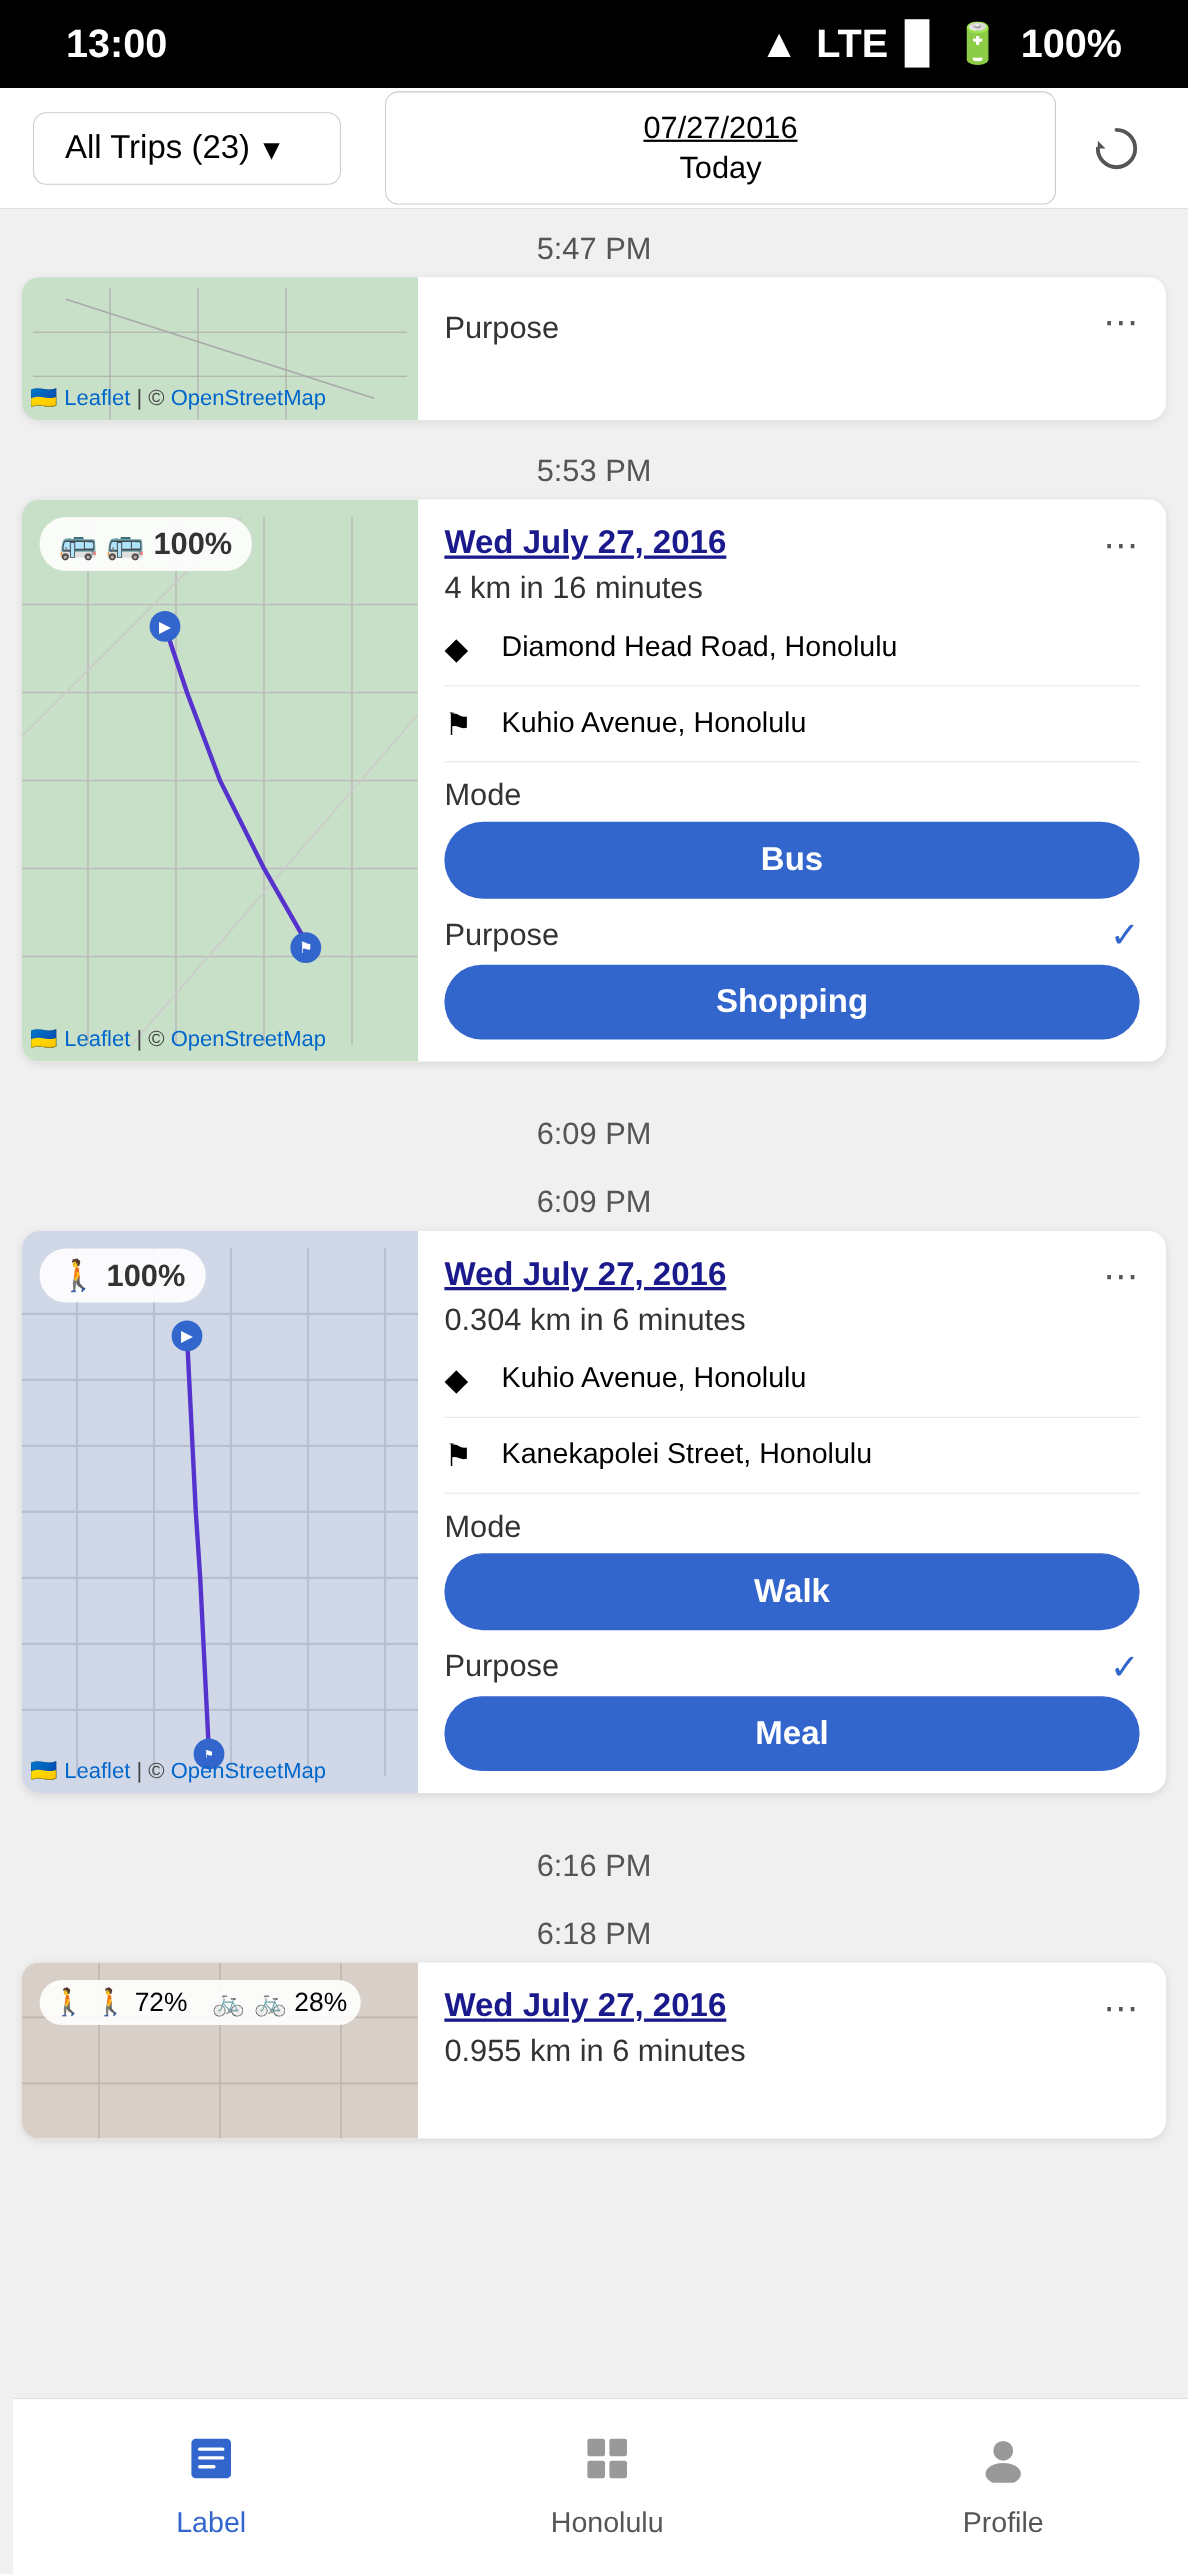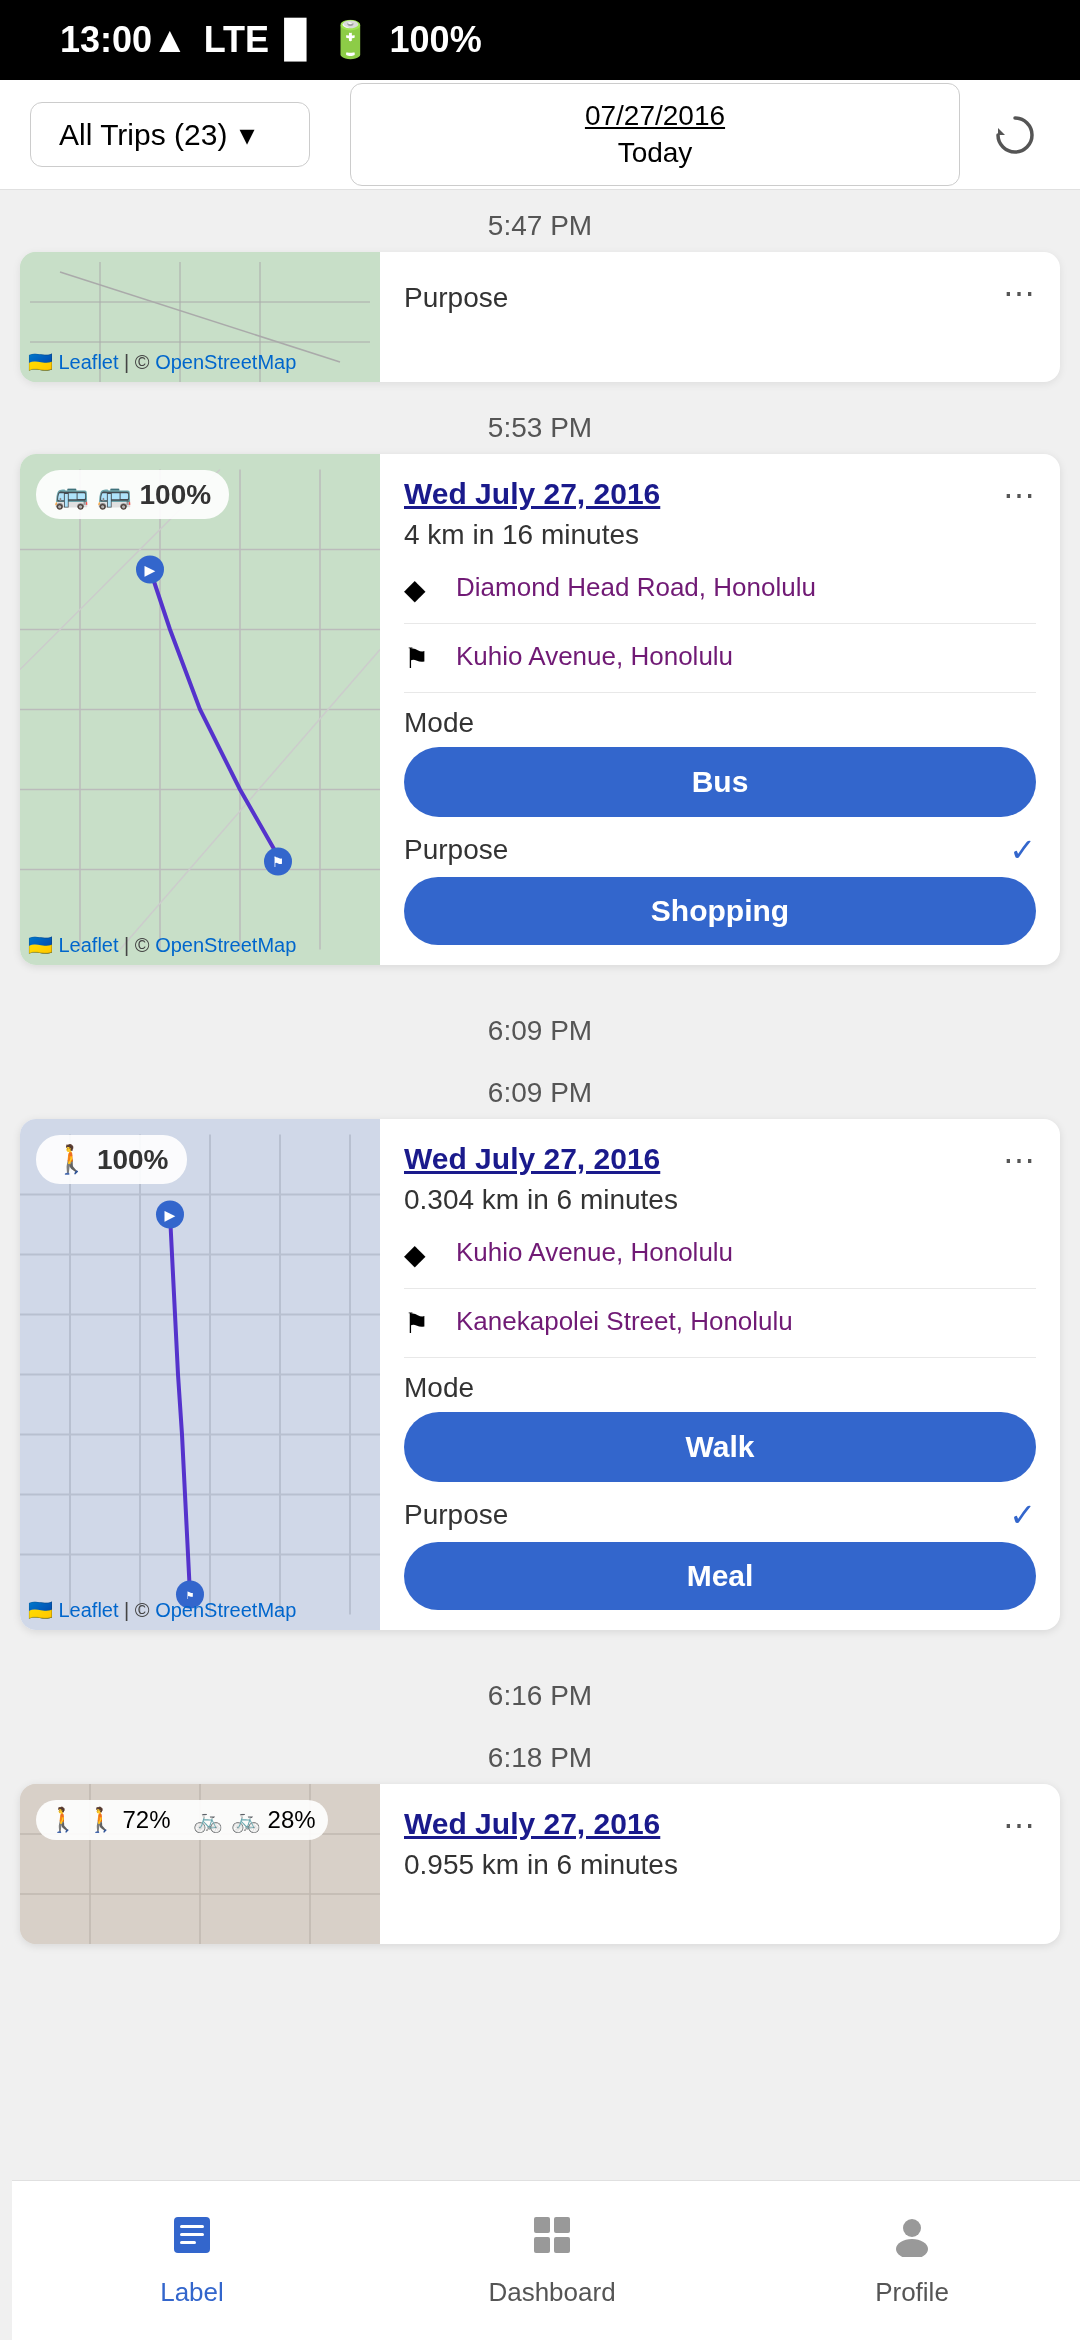--- a/index.html
+++ b/index.html
@@ -11,20 +11,21 @@
       font-family: -apple-system, BlinkMacSystemFont, 'Segoe UI', sans-serif;
       position: relative;
       overflow-x: hidden;
     }
 
     
     .status-bar {
       background: #000;
       color: #fff;
       display: flex;
+      justify-content: space-between;
       align-items: center;
       padding: 0 60px;
       height: 80px;
       font-size: 36px;
       font-weight: 600;
     }
     .status-icons {
       display: flex;
       align-items: center;
       gap: 16px;
@@ -184,21 +185,21 @@
     }
     .location-icon {
       width: 36px;
       height: 36px;
       flex-shrink: 0;
       margin-top: 4px;
       font-size: 28px;
     }
     .location-text {
       font-size: 26px;
-      color: #701a75;
+      color: #000000;
       line-height: 1.4;
     }
 
     .mode-label {
       font-size: 28px;
       color: #333;
       margin: 14px 0 8px;
       font-weight: 500;
     }
 
@@ -551,21 +552,21 @@
   </div>
   <div class="nav-item">
     <div class="nav-icon">
       <svg width="44" height="44" viewBox="0 0 44 44">
         <rect x="4" y="4" width="16" height="16" rx="2" fill="#999"></rect>
         <rect x="24" y="4" width="16" height="16" rx="2" fill="#999"></rect>
         <rect x="4" y="24" width="16" height="16" rx="2" fill="#999"></rect>
         <rect x="24" y="24" width="16" height="16" rx="2" fill="#999"></rect>
       </svg>
     </div>
-    <span>Dashboard</span>
+    <span>Honolulu</span>
   </div>
   <div class="nav-item">
     <div class="nav-icon">
       <svg width="44" height="44" viewBox="0 0 44 44">
         <circle cx="22" cy="15" r="9" fill="#999"></circle>
         <ellipse cx="22" cy="36" rx="16" ry="10" fill="#999"></ellipse>
       </svg>
     </div>
     <span>Profile</span>
   </div>

